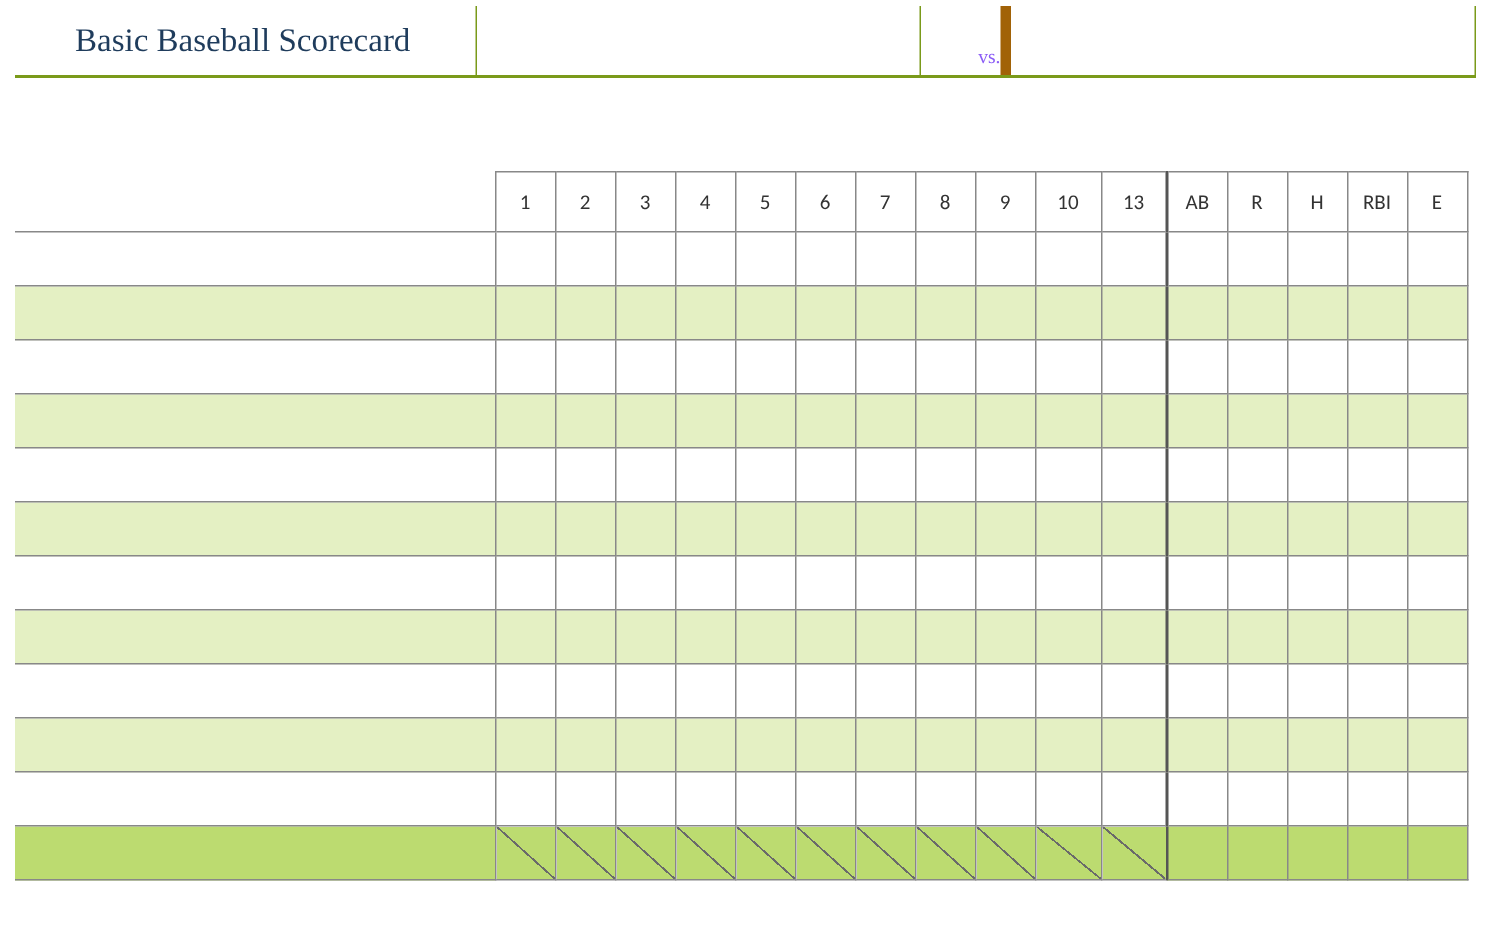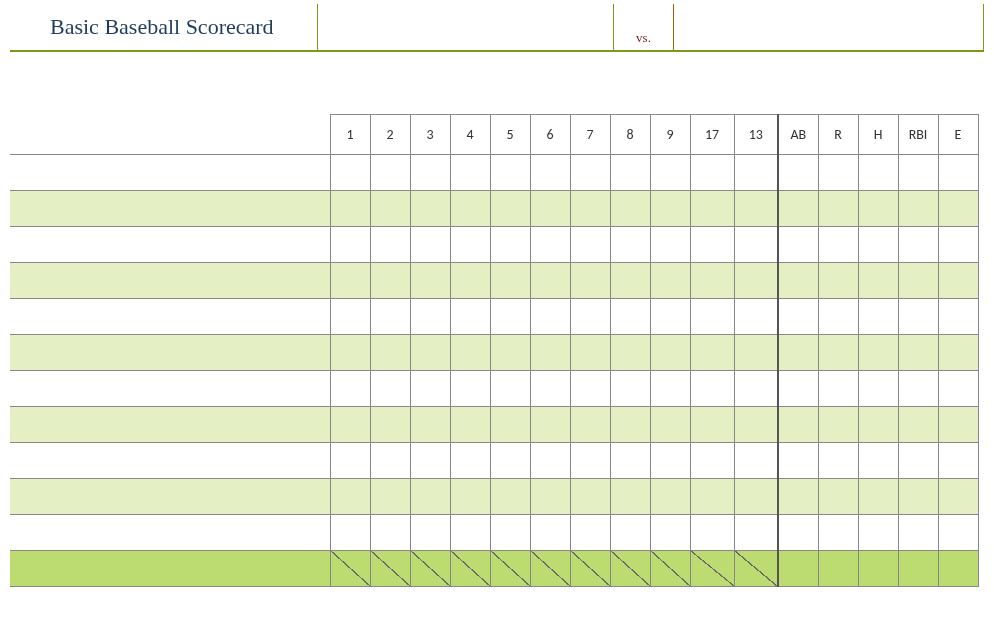--- a/index.html
+++ b/index.html
@@ -27,25 +27,25 @@
     color: #1f3c5c;
     padding: 10px 0 8px 40px;
     border-right: 1px solid #7a9a1a;
   }
   .team-cell {
     border-right: 1px solid #7a9a1a;
   }
   .team-left { width: 296px; }
   .vs-cell {
     width: 60px;
-    text-align: center;
+    text-align: right;
     font-size: 13px;
-    color: #7f1d1d;
+    color: #8b5cf6;
     padding-top: 26px;
-    border-right: 1px solid #a16207;
+    border-right: 7px solid #a16207;
   }
   .team-right { flex: 1; }
 
   .grid-wrap {
     margin-top: 62px;
     margin-left: 10px;
   }
   table {
     border-collapse: collapse;
     table-layout: fixed;
@@ -136,21 +136,21 @@
   <th class="name-head"></th>
   <th>1</th>
   <th>2</th>
   <th>3</th>
   <th>4</th>
   <th>5</th>
   <th>6</th>
   <th>7</th>
   <th>8</th>
   <th>9</th>
-  <th>17</th>
+  <th>10</th>
   <th>13</th>
   <th class="divider-col">AB</th>
   <th>R</th>
   <th>H</th>
   <th>RBI</th>
   <th>E</th>
 </tr>
 </thead>
 <tbody id="tbody">
 <tr class="row-plain">

